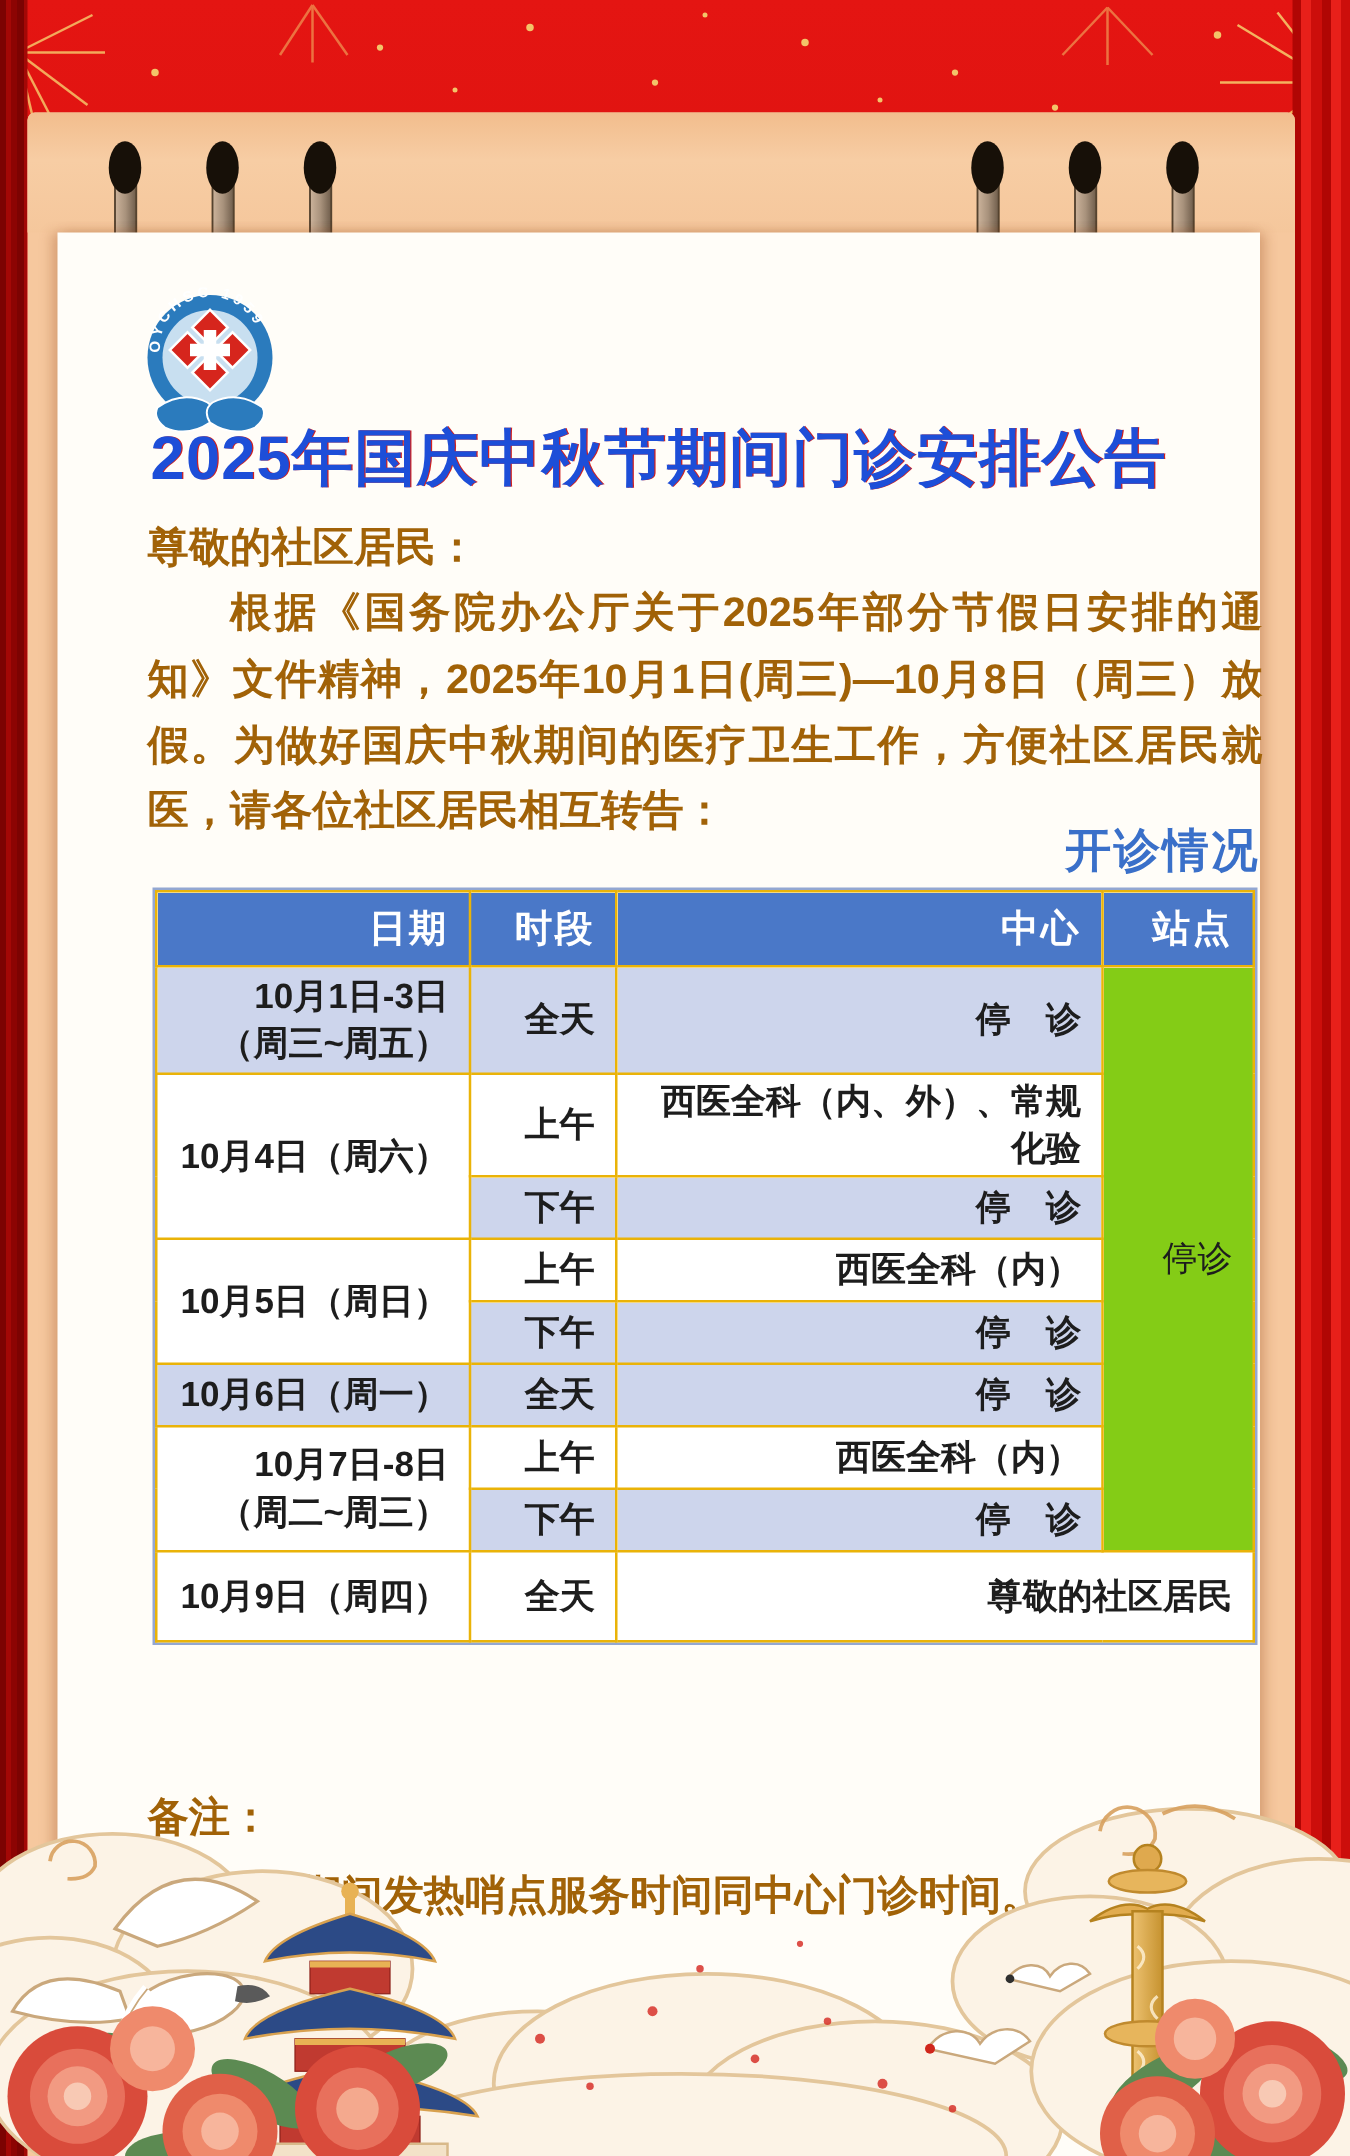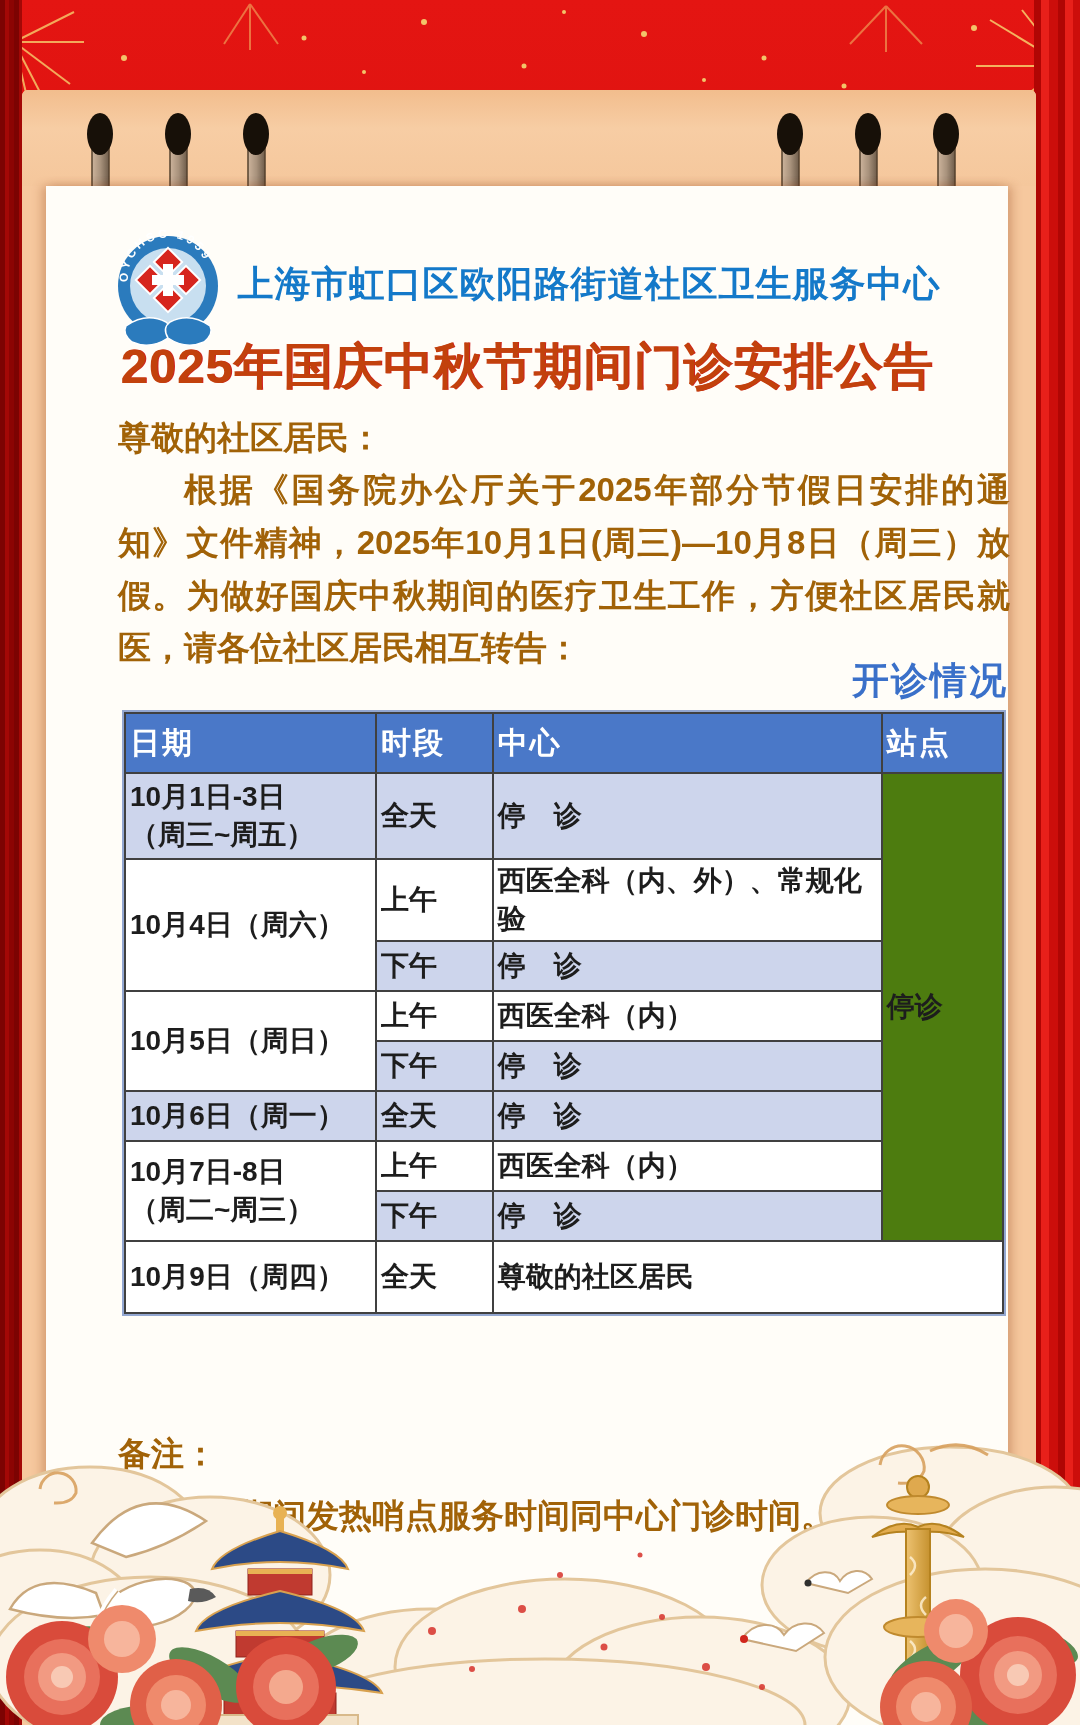--- a/index.html
+++ b/index.html
@@ -18,40 +18,40 @@
         background:linear-gradient(180deg,#f2bd8d 0%,#f7cda4 40%,#f5c79c 100%);
         border-radius:6px 6px 0 0;}
   .paper{position:absolute;left:24px;top:96px;width:962px;height:1539px;background:#fffdf8;
         box-shadow:-5px 0 9px rgba(140,60,15,.25),5px 0 9px rgba(140,60,15,.25);}
   .rings{position:absolute;left:0;top:12px;width:1014px;height:170px;}
   
   .logo{position:absolute;left:70px;top:44px;width:104px;height:126px;}
   .org-name{position:absolute;left:172px;top:74px;width:742px;text-align:center;
         font-size:36px;font-weight:bold;color:#1479c9;letter-spacing:1px;}
   .poster-title{position:absolute;left:36px;top:148px;width:890px;text-align:center;
-        font-size:49px;font-weight:900;color:#c2410c;letter-spacing:1px;
+        font-size:49px;font-weight:900;color:#1d4ed8;letter-spacing:1px;
         text-shadow:1px 0 0 #d02120;white-space:nowrap;}
   
   .txt{position:absolute;color:#a16207;font-size:33px;font-weight:600;line-height:1.6;}
   .greeting{left:72px;top:226px;}
   .paragraph{left:72px;top:278px;width:892px;text-indent:2em;text-align:justify;}
   .sched-heading{position:absolute;left:0;top:470px;width:962px;text-align:right;
         font-size:37px;font-weight:bold;color:#3a70c9;letter-spacing:2px;}
   
   .tbl-wrap{position:absolute;left:76px;top:524px;width:880px;border:2px solid #93a7d1;}
   table.sched{width:100%;border-collapse:collapse;table-layout:fixed;}
-  .sched th,.sched td{border:2px solid #404040;text-align:left;vertical-align:middle;
-        padding:2px 4px;font-size:28px;color:#1d1d1d;font-weight:600;overflow:hidden;}
+  .sched th,.sched td{border:2px solid #eab308;text-align:right;vertical-align:middle;
+        padding:2px 16px;font-size:28px;color:#1d1d1d;font-weight:600;overflow:hidden;}
   .sched thead tr{height:60px;}
   .sched thead th{background:#4a78c8;color:#ffffff;font-size:30px;font-weight:bold;letter-spacing:2px;}
   .sched tbody tr{height:50px;background:#ffffff;}
   .sched tbody tr:first-child{height:86px;}
   .sched tbody tr:last-child{height:72px;}
   .sched td.lav{background:#cdd5ec;}
-  .sched td.c-station{background:#4d7c0f;font-weight:700;margin-top:32px;}
+  .sched td.c-station{background:#84cc16;font-weight:400;margin-top:32px;}
   .sched td .d2{line-height:1.35;}
   
   .notice{left:128px;top:1168px;}
   .remark-label{left:72px;top:1242px;}
   .remark{left:128px;top:1304px;}
   
   .top-deco{position:absolute;left:0;top:0;width:1080px;height:230px;pointer-events:none;}
   .bottom-deco{position:absolute;left:0;top:1425px;width:1080px;height:300px;pointer-events:none;}
 </style>
 </head>
@@ -159,21 +159,20 @@
             <rect x="60" y="40" width="20" height="20" transform="rotate(45 70 50)"></rect>
           </g>
           <path d="M47 34 h10 v11 h11 v10 h-11 v11 h-10 v-11 h-11 v-10 h11 z" fill="#ffffff"></path>
         </g>
         <g fill="#2b7bbd" stroke="#ffffff" stroke-width="1.5">
           <path d="M10 96 Q30 82 50 92 Q58 98 52 108 Q34 120 16 112 Q6 104 10 96 Z"></path>
           <path d="M94 96 Q74 82 54 92 Q46 98 52 108 Q70 120 88 112 Q98 104 94 96 Z"></path>
         </g>
       </svg>
 
-      <div class="org-name">上海市虹口区欧阳路街道社区卫生服务中心</div>
       <div class="poster-title">2025年国庆中秋节期间门诊安排公告</div>
 
       <div class="txt greeting">尊敬的社区居民：</div>
       <div class="txt paragraph">根据《国务院办公厅关于2025年部分节假日安排的通知》文件精神，2025年10月1日(周三)—10月8日（周三）放假。为做好国庆中秋期间的医疗卫生工作，方便社区居民就医，请各位社区居民相互转告：</div>
 
       <div class="sched-heading">开诊情况</div>
 
       <div class="tbl-wrap">
         <table class="sched">
           <colgroup>

